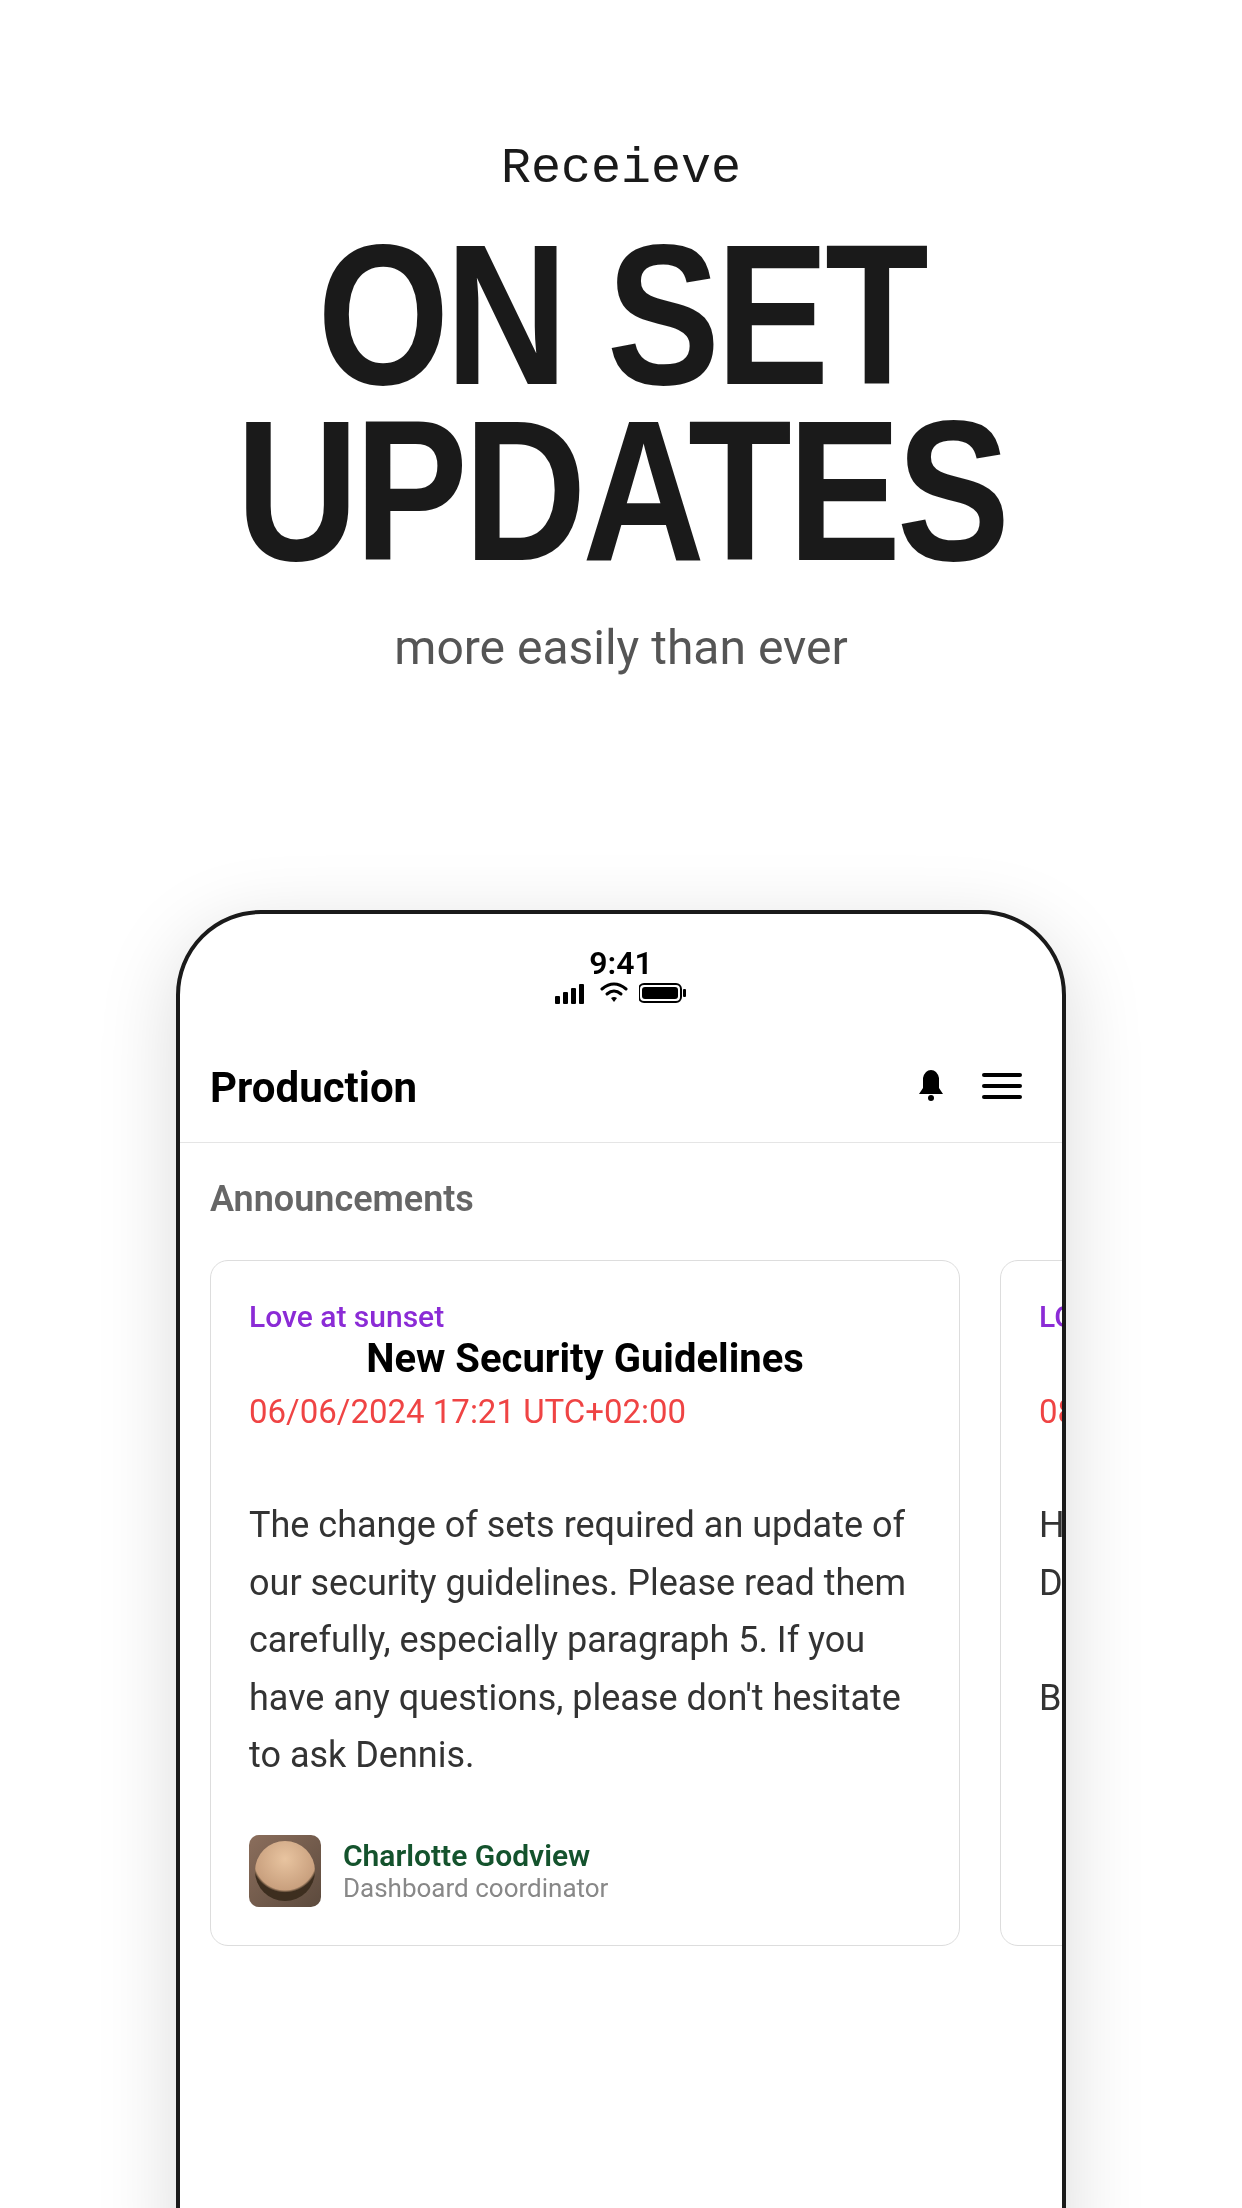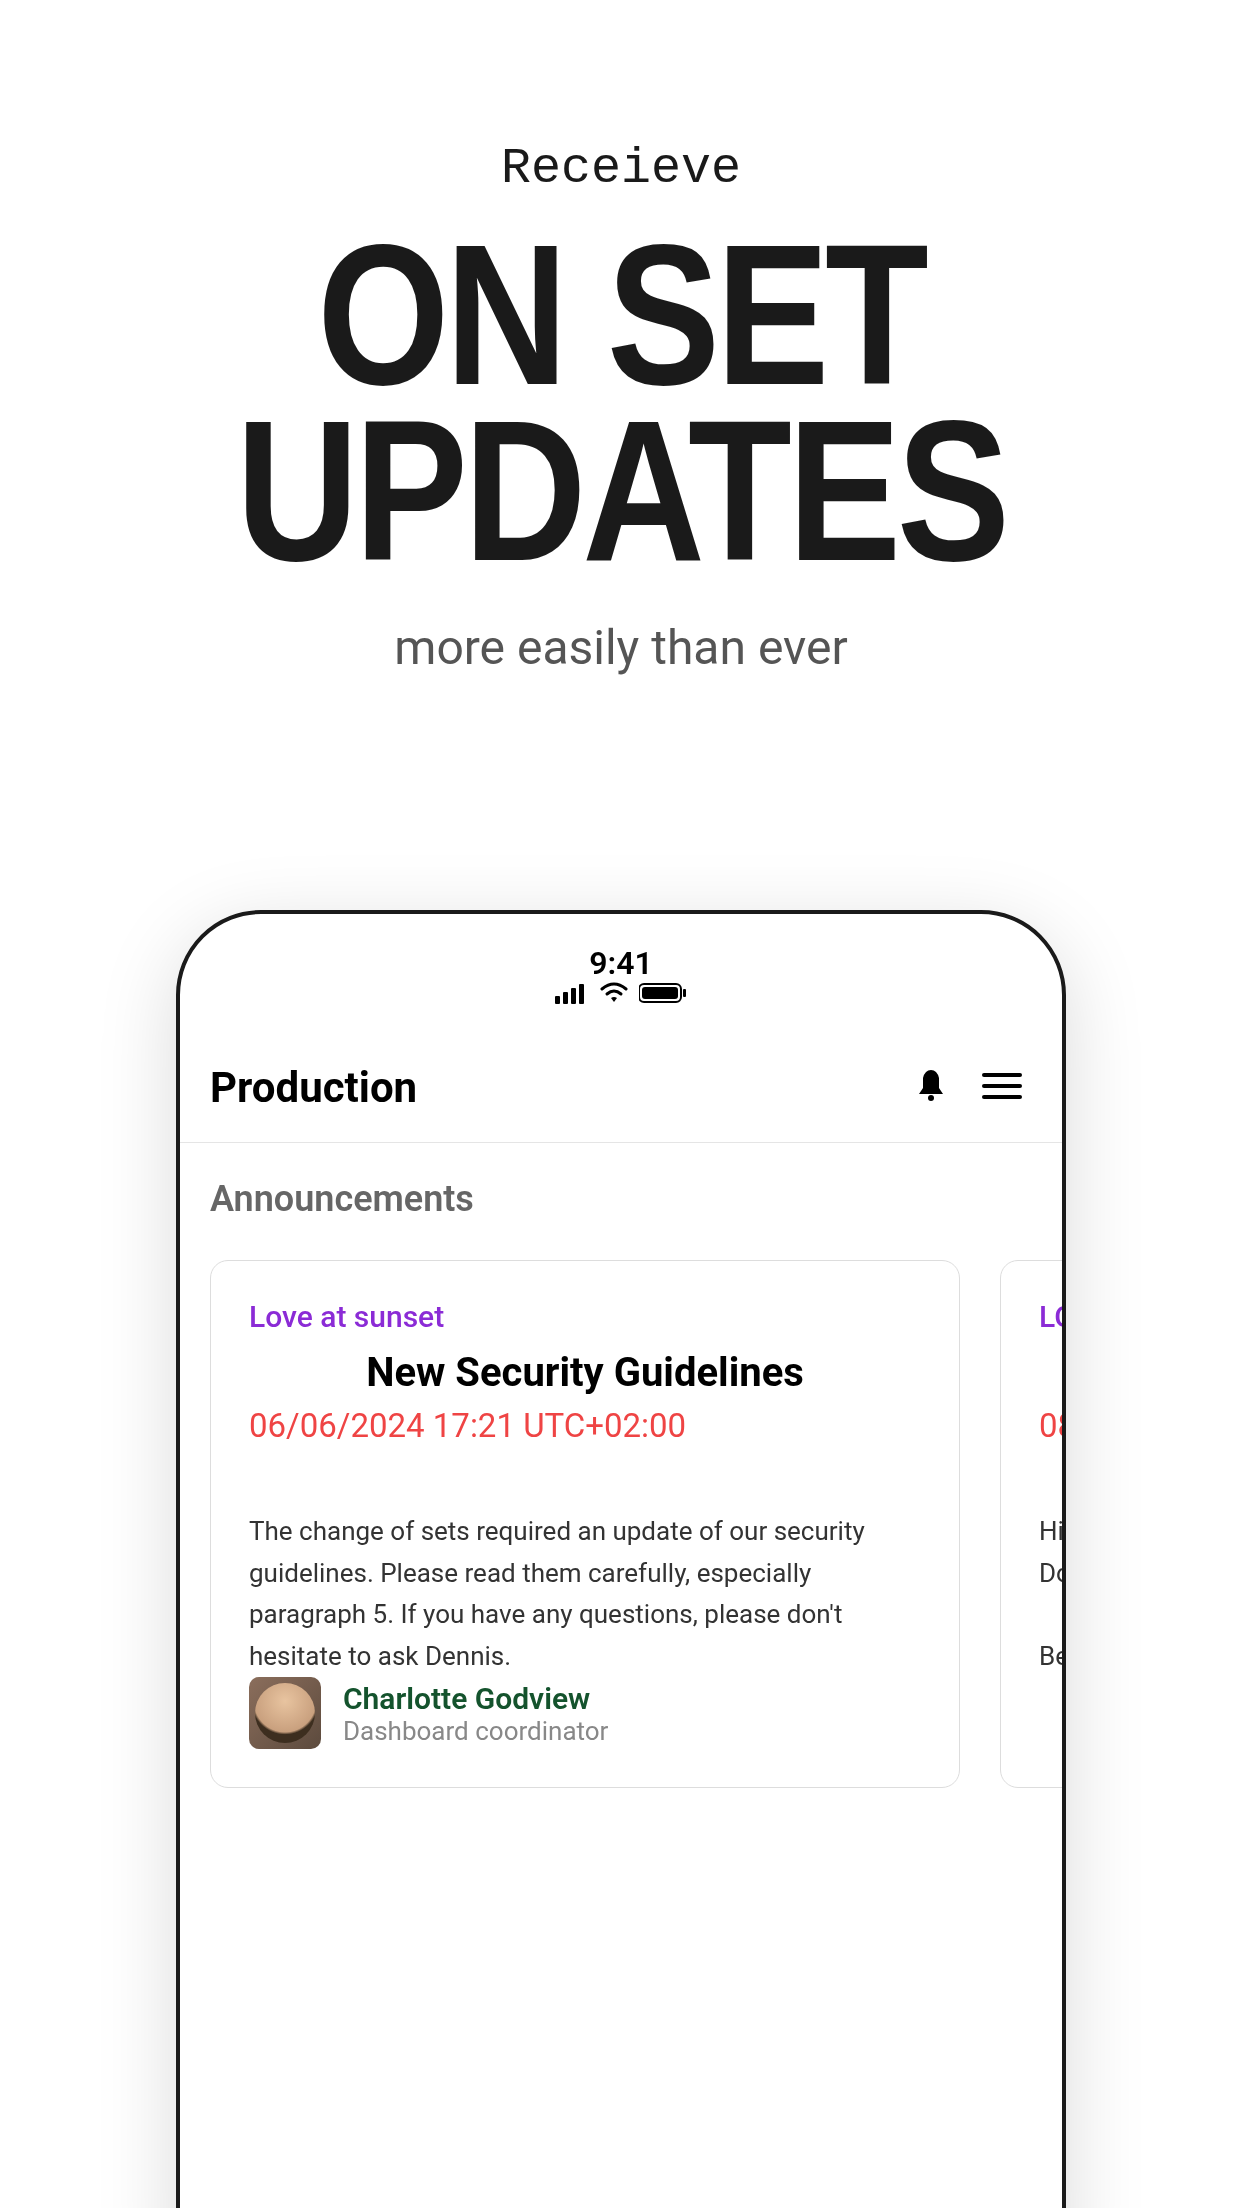--- a/index.html
+++ b/index.html
@@ -121,41 +121,42 @@
       border: 1px solid #ddd;
       border-radius: 18px;
       padding: 38px 38px;
       background: #fff;
     }
     
     .card-project {
       font-size: 30px;
       font-weight: 500;
       color: #8b2bd6;
-      margin-bottom: 15px;
+      margin-bottom: 1px;
     }
     
     .card-title {
       font-size: 40px;
       font-weight: 700;
       color: #000;
       margin-bottom: 10px;
       text-align: center;
     }
     
     .card-date {
       font-size: 33px;
       color: #ef4444;
       margin-bottom: 66px;
     }
     
     .card-body {
-      font-size: 26px;
+      font-size: 36px;
       line-height: 1.6;
       color: #333;
+      margin-bottom: 50px;
     }
     
     .card-author {
       display: flex;
       align-items: center;
       gap: 22px;
     }
     
     .avatar {
       width: 72px;

